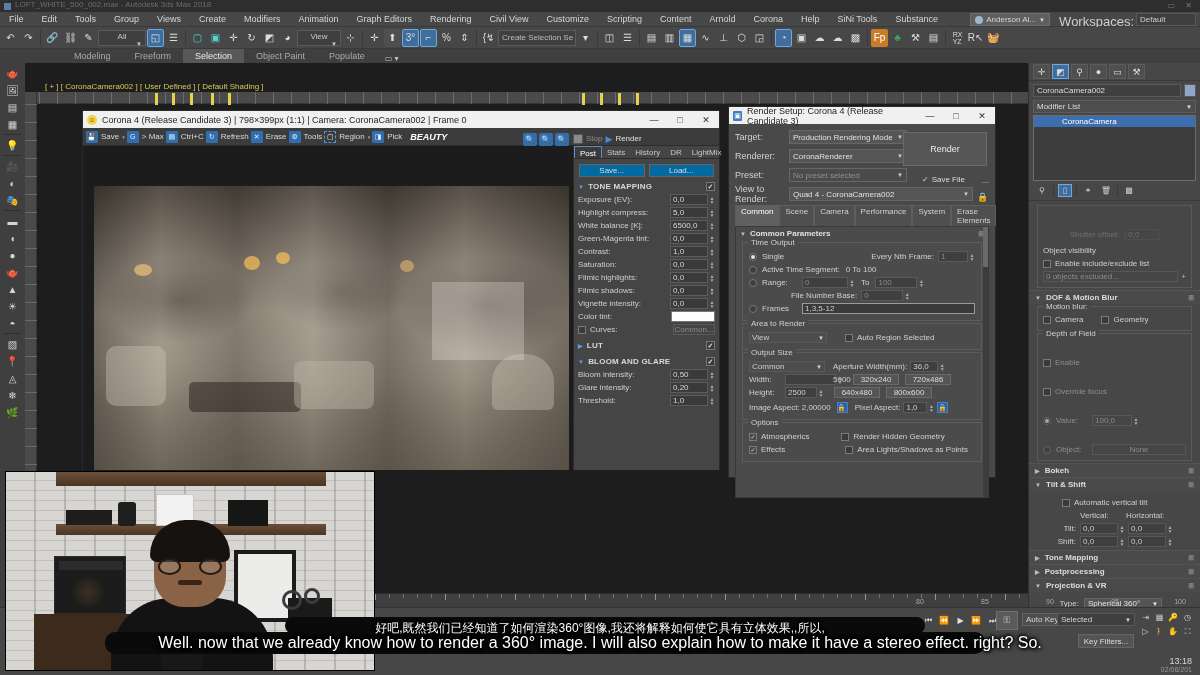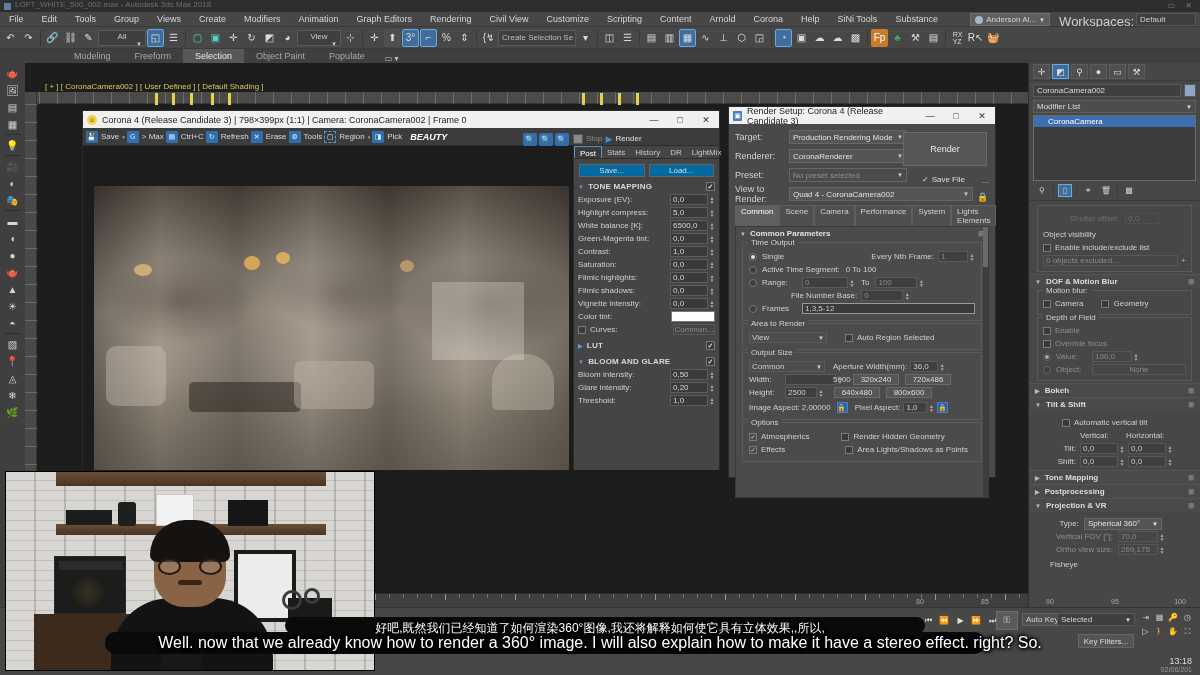--- a/index.html
+++ b/index.html
@@ -197,35 +197,35 @@
   .cpt.act { background:#3f6d9e; border-color:#6fa8dc; }
   .cp-name { margin:3px 4px; display:flex; }
   .cp-name .nm { flex:1; height:13px; background:#3f3f3f; border:1px solid #5a5a5a;
      font-size:8px; color:#dcdcdc; padding:1px 3px; }
   .cp-name .cbox { width:12px; height:13px; background:#8fa7c4; border:1px solid #5a5a5a;
      margin-left:3px;}
   .cp-mod { margin:2px 4px; height:13px; background:#4d4d4d; border:1px solid #5d5d5d;
      font-size:8px; color:#dcdcdc; padding:1px 3px; display:flex; align-items:center;}
   .cp-mod .ar { margin-left:auto; font-size:6px;}
   .cp-stack { margin:2px 4px; height:66px; background:#3d3d3d; border:1px solid #6c6c6c; }
-  .cp-stackitem { background:#3d6fae; color:#fff; font-size:8px; padding:1px 4px 1px 14px;}
+  .cp-stackitem { background:#3d6fae; color:#fff; font-size:8px; padding:1px 4px 1px 28px;}
   .cp-stbtns { display:flex; gap:4px; align-items:center; margin:3px 6px; }
   .cp-stbtns .b { width:14px; height:13px; display:flex; align-items:center;
      justify-content:center; font-size:8px; color:#ccc;}
   .cp-stbtns .b.on { background:#3f6d9e; border:1px solid #6fa8dc;}
   .cp-div { height:1px; background:#3a3a3a; margin:2px 0; }
   .cp-roll { display:flex; align-items:center; font-size:8px; font-weight:bold;
      color:#dcdcdc; padding:2px 6px; background:#4a4a4a; border-top:1px solid #545454;}
   .cp-roll .tri { font-size:6px; margin-right:5px; color:#bbb;}
   .cp-roll .pin { margin-left:auto; font-size:7px; color:#8a8a8a;}
   .cp-grp { margin:2px 8px; border:1px solid #5a5a5a; padding:6px 5px 4px; position:relative;}
   .cp-grp .gt { position:absolute; top:-5px; left:5px; background:#474747; padding:0 3px;
      font-size:8px; color:#d0d0d0;}
   .cprow { display:flex; align-items:center; font-size:8px; color:#cfcfcf; height:13px;}
-  .cprow.dis { color:#8e8e8e; }
+  .cprow.dis { color:#8e8e8e;margin-top:16px; }
   .cpf { background:#3f3f3f; border:1px solid #575757; font-size:8px; height:11px;
      color:#cdcdcd; padding:0 2px; display:flex; align-items:center;}
   .cpf.dis { color:#8b8b8b; background:#464646;}
   .cpdd { background:#545454; border:1px solid #666; font-size:8px; color:#e2e2e2;
      height:12px; padding:0 3px; display:flex; align-items:center;}
   .cpdd .ar{margin-left:auto;font-size:6px;}
 
   
   .timeline { position:absolute; left:25px; top:593px; width:1003px; height:14px;
      background:#3f3f3f; border-top:1px solid #2f2f2f;}
@@ -766,21 +766,21 @@
     </div>
     <div class="dots">...</div>
     <div class="lockicon">🔒</div>
 
     <div class="rs-tabs">
       <div class="rtb act">Common</div>
       <div class="rtb">Scene</div>
       <div class="rtb">Camera</div>
       <div class="rtb">Performance</div>
       <div class="rtb">System</div>
-      <div class="rtb">Lights Elements</div>
+      <div class="rtb">Erase Elements</div>
     </div>
 
     <div class="rs-panel">
       <div class="rhdr">
         <span class="tri">▼</span>
         <span>Common Parameters</span>
         <span style="margin-left:auto;color:#8a8a8a;font-size:7px;">⊞</span>
       </div>
 
       <div class="grp">

